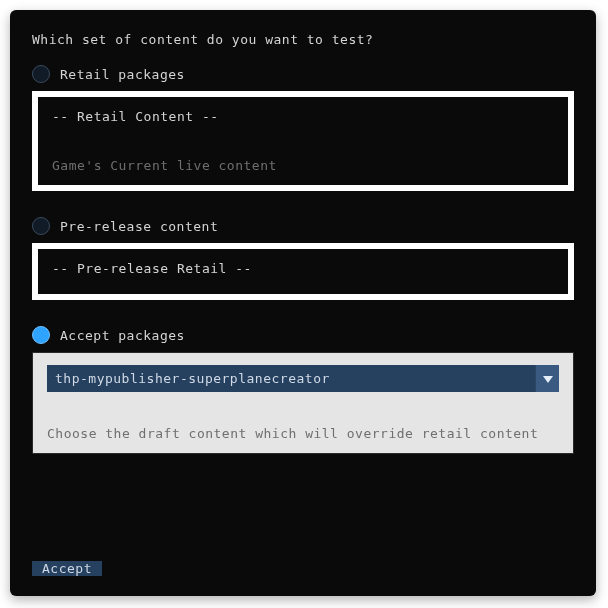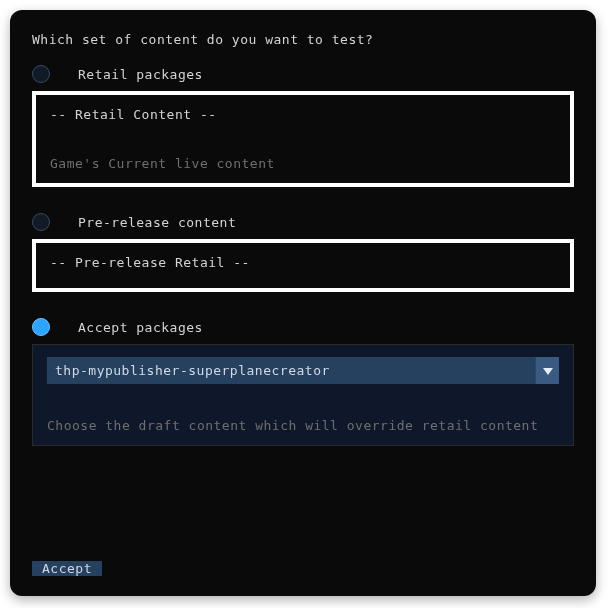--- a/index.html
+++ b/index.html
@@ -1,48 +1,48 @@
 <!DOCTYPE html>
 <html><head>
   <meta charset="utf-8">
   <style>
     * { margin: 0; padding: 0; box-sizing: border-box; }
     body { background: #fff; width: 608px; height: 608px; overflow: hidden; position: relative; }
     .window {
       position: absolute;
       top: 10px; left: 10px; right: 12px; bottom: 12px;
       background: #0a0a0a;
-      border-radius: 12px;
+      border-radius: 6px;
       box-shadow: 0 4px 12px rgba(0,0,0,0.3);
       font-family: 'Menlo','Consolas','Lucida Console',monospace;
       font-size: 13px;
       color: #c7c7c7;
       padding: 22px;
     }
     .prompt { color: #d4d4d4; margin-bottom: 18px; letter-spacing: 0.5px; }
-    .radio-row { display: flex; align-items: center; margin-bottom: 8px; gap: 18px; }
+    .radio-row { display: flex; align-items: center; margin-bottom: 8px; }
     .radio {
       width: 18px; height: 18px; border-radius: 50%;
       background: #111b28;
       border: 1px solid #3a4a5c;
       margin-right: 10px;
       position: relative;
       flex-shrink: 0;
     }
     .radio.selected {
       background: #2ea3ff;
       border: 1px solid #6dbfff;
     }
     .radio-label { color: #d4d4d4; letter-spacing: 0.5px; }
     .block {
-      border: 4px solid #ffffff;
+      border: 6px solid #ffffff;
       padding: 12px 14px;
       margin-bottom: 26px;
     }
-    .block.sel { background: #0f172a; border: 1px solid #2a2a2a; }
+    .block.sel { background: #e5e5e5; border: 1px solid #2a2a2a; }
     .block-title { color: #d4d4d4; margin-bottom: 6px; letter-spacing: 0.5px; }
     .block-desc { color: #6f6f6f; letter-spacing: 0.5px; margin-top: 34px; }
     .dropdown {
       background: #26405f;
       display: flex; align-items: stretch; justify-content: space-between;
       margin-bottom: 10px;
     }
     .dropdown-text {
       color: #d0dae6;
       padding: 6px 8px;

